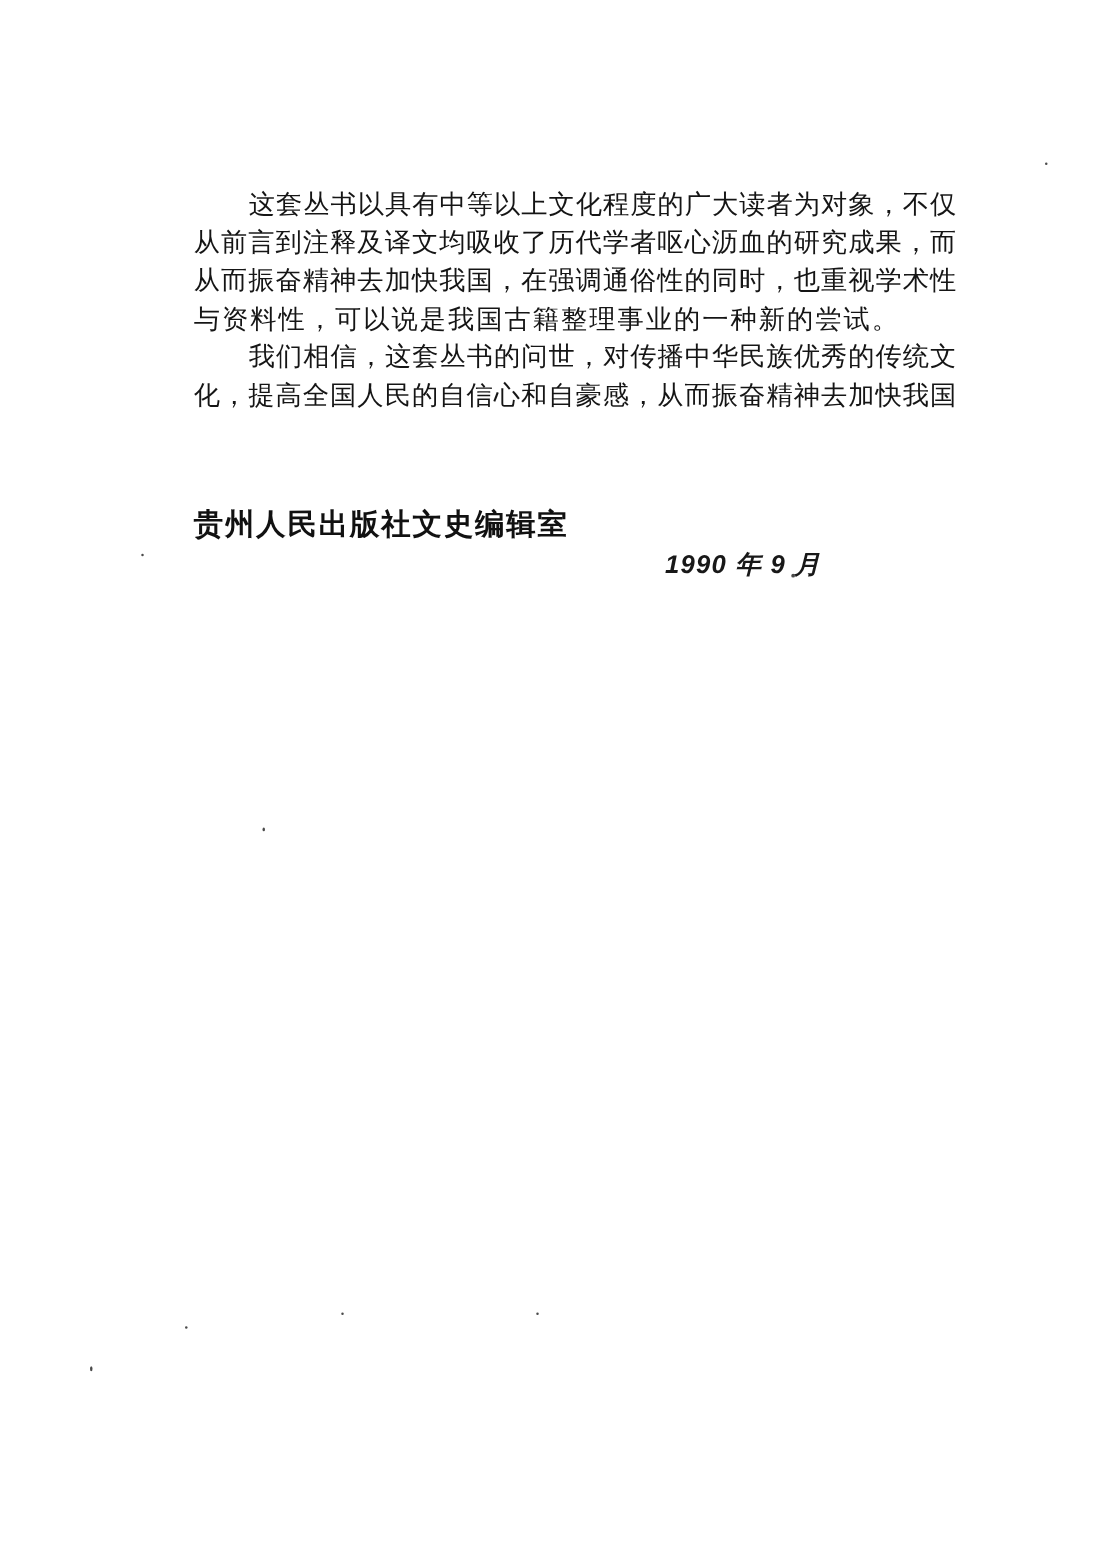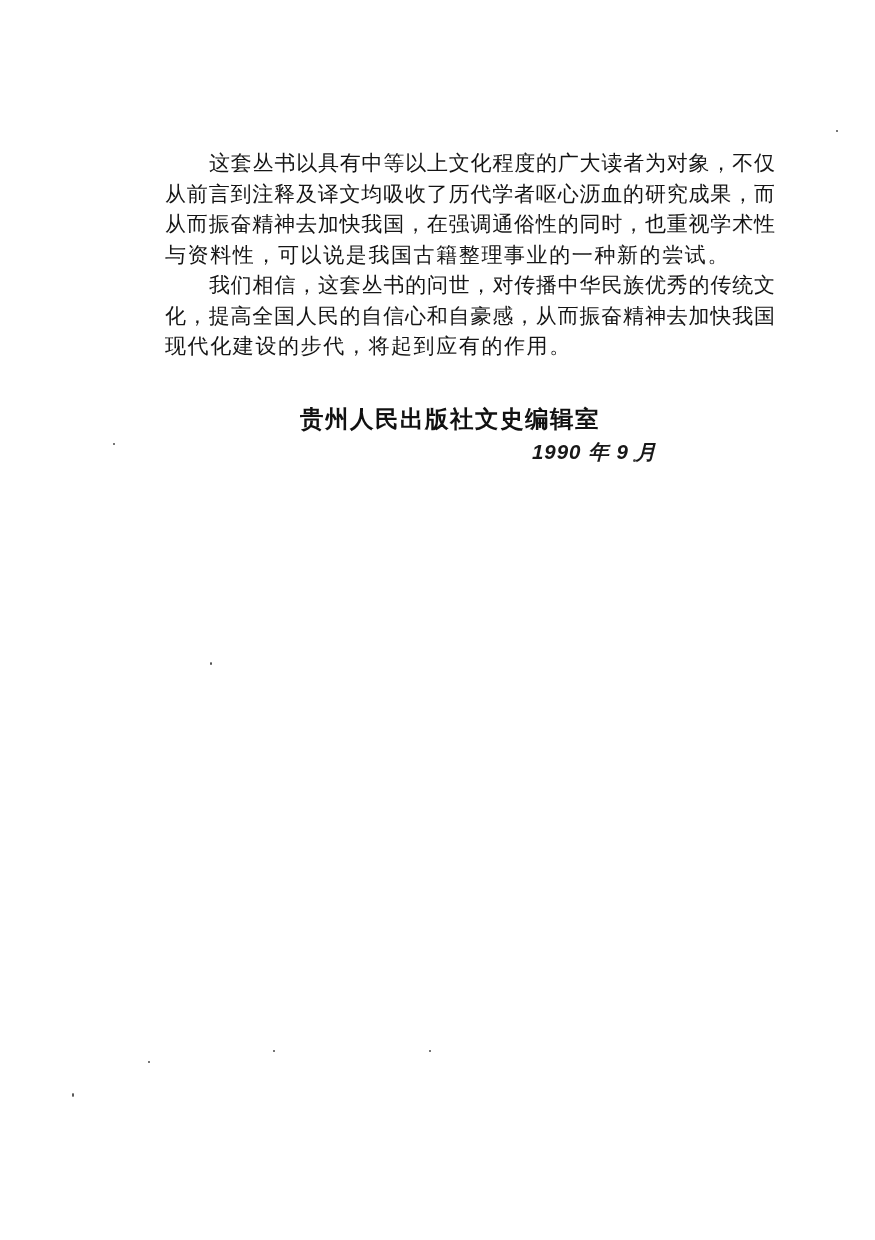--- a/index.html
+++ b/index.html
@@ -13,21 +13,21 @@
   }
   .page {
     position: relative;
     width: 875px;
     height: 1240px;
     background: #ffffff;
     color: #141414;
   }
   .text-block {
     position: absolute;
-    left: 165px;
+    left: 155px;
     top: 148px;
     width: 610px;
   }
   .line {
     height: 30.5px;
     line-height: 30.5px;
     font-size: 21px;
     color: #151515;
     text-align: justify;
     text-align-last: justify;
@@ -47,21 +47,21 @@
     left: 155px;
     top: 404px;
     width: 610px;
   }
   .signature {
     height: 31px;
     line-height: 31px;
     font-size: 23.5px;
     font-weight: bold;
     color: #111111;
-    text-align: center;
+    text-align: left;
     padding-right: 20px;
     letter-spacing: 1.5px;
     font-family: "Liberation Sans", sans-serif;
   }
   .date-line {
     height: 31px;
     line-height: 31px;
     margin-top: 1px;
     font-size: 20.5px;
     font-weight: bold;
@@ -86,21 +86,20 @@
   <div class="text-block">
     <div>
       <div class="line indent">这套丛书以具有中等以上文化程度的广大读者为对象，不仅</div>
       <div class="line">从前言到注释及译文均吸收了历代学者呕心沥血的研究成果，而</div>
       <div class="line">从而振奋精神去加快我国，在强调通俗性的同时，也重视学术性</div>
       <div class="line lastline">与资料性，可以说是我国古籍整理事业的一种新的尝试。</div>
     </div>
     <div>
       <div class="line indent">我们相信，这套丛书的问世，对传播中华民族优秀的传统文</div>
       <div class="line">化，提高全国人民的自信心和自豪感，从而振奋精神去加快我国</div>
-      <div class="line lastline">现代化建设的步代，将起到应有的作用。</div>
     </div>
   </div>
 
   <div class="signature-block">
     <div class="signature">贵州人民出版社文史编辑室</div>
     <div class="date-line">1990 年 9 月</div>
   </div>
 
   <div class="speck" style="left:113px; top:443px; width:2px; height:2px;"></div>
   <div class="speck" style="left:633px; top:459px; width:3px; height:3px;"></div>

